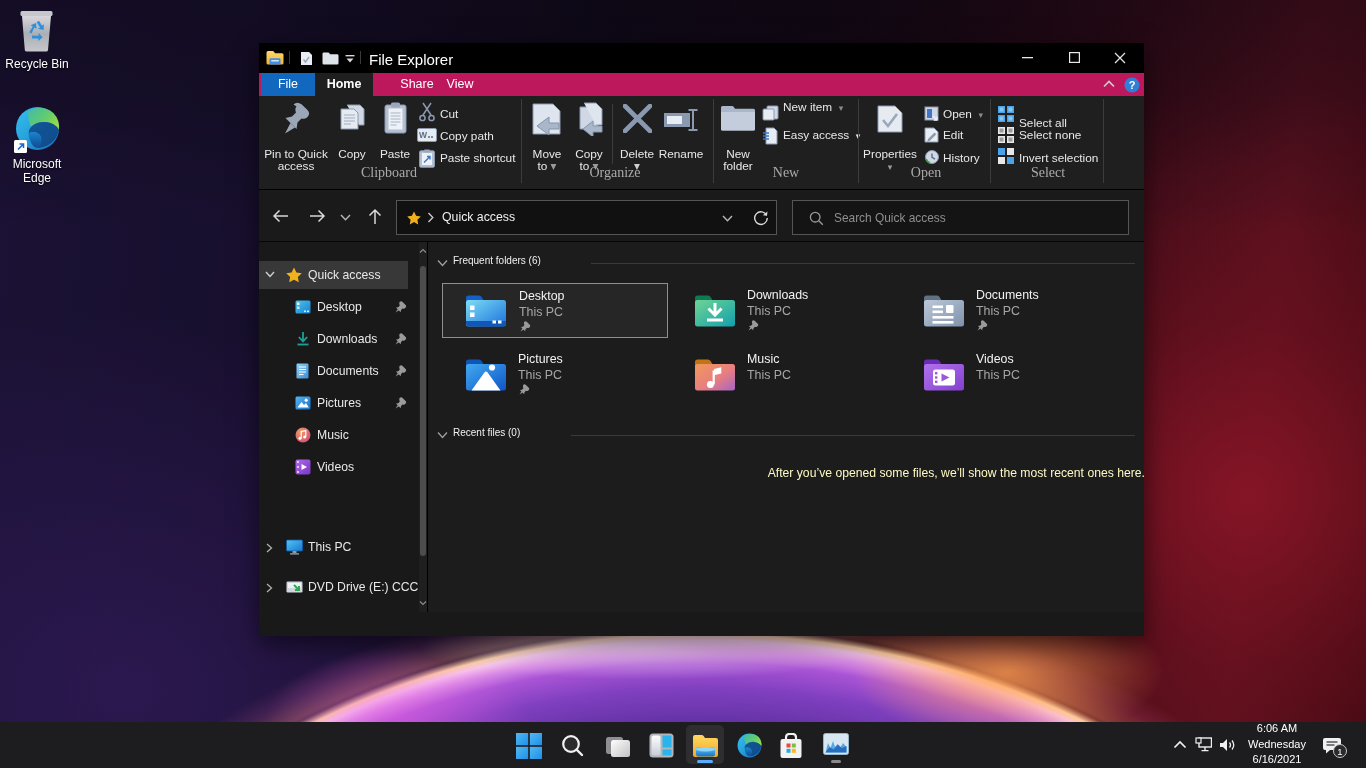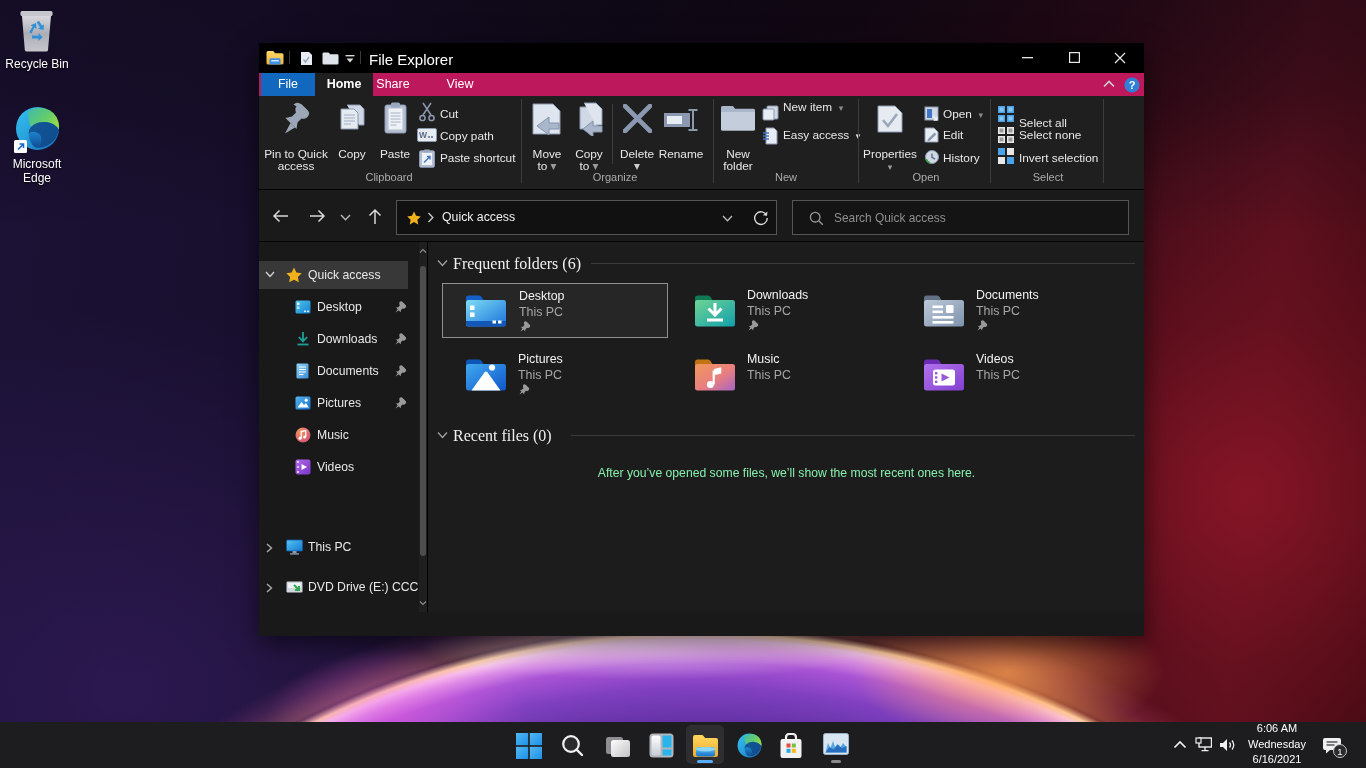--- a/index.html
+++ b/index.html
@@ -27,33 +27,33 @@
   .lbl { color:#fff; font-size:12px; text-align:center; text-shadow:0 1px 2px rgba(0,0,0,.9); }
   #win {
     position:absolute; left:259px; top:43px; width:885px; height:593px;
     background:#191919; box-shadow:0 8px 24px rgba(0,0,0,.55);
   }
   .tb-ico { position:absolute; top:7px; }
   #titlebar { position:absolute; left:0; top:0; width:100%; height:30px; background:#000; }
   #tabrow { position:absolute; left:0; top:30px; width:100%; height:23px; background:#be185d; }
   .tab { position:absolute; top:0; height:23px; line-height:23px; text-align:center; color:#fff; font-size:12.5px; }
   #ribbon { position:absolute; left:0; top:53px; width:100%; height:94px; background:#1f1f1f; border-bottom:1px solid #000;}
-  .glabel { position:absolute; top:75px; color:#ababab; font-size:11px; text-align:center; width:120px; }
+  .glabel { position:absolute; top:69px; color:#ababab; font-size:14px; text-align:center; width:120px;font-family:Liberation Serif, serif; }
   .gdiv { position:absolute; top:3px; height:84px; width:1px; background:#3c3c3c; }
   .bigtxt { position:absolute; width:90px; color:#e8e8e8; font-size:11.8px; text-align:center; line-height:12.2px; }
   .srow { position:absolute; color:#e8e8e8; font-size:11.8px; }
   #addrrow { position:absolute; left:0; top:147px; width:100%; height:52px; background:#1a1a1a; border-bottom:1px solid #060606; }
   #addrbox { position:absolute; left:137px; top:10px; width:381px; height:35px; background:#111; border:1px solid #555; }
   #searchbox { position:absolute; left:533px; top:10px; width:337px; height:35px; background:#141414; border:1px solid #555; }
   #main { position:absolute; left:0; top:199px; width:100%; height:370px; background:#191919; }
   #nav { position:absolute; left:0; top:0; width:160px; height:370px; }
   .nitem { position:absolute; left:0; width:160px; height:28px; color:#e8e8e8; font-size:12.2px; }
   #scroll { position:absolute; left:160px; top:0; width:8px; height:370px; background:#1f1f1f; }
   #content { position:absolute; left:168px; top:0; width:717px; height:370px; background:#1c1c1c; border-left:1px solid #000; }
-  .shead { position:absolute; color:#f0f0f0; font-size:16px;font-family:Liberation Serif, serif; }
+  .shead { position:absolute; color:#f0f0f0; font-size:10px; }
   .sline { position:absolute; height:1px; background:#3a3a3a; }
   .tile { position:absolute; width:226px; height:55px; }
   .tname { position:absolute; left:76px; top:5px; font-size:12.4px; color:#f2f2f2; }
   .tsub  { position:absolute; left:76px; top:21px; font-size:12.4px; color:#a6a6a6; }
   #statusbar { position:absolute; left:0; top:569px; width:100%; height:24px; background:#2b2b2b; border-top:1px solid #101010; color:#e0e0e0; font-size:11.8px; }
   #taskbar { position:absolute; left:0; top:722px; width:1366px; height:46px; background:#1d1d20; }
   .tkico { position:absolute; top:11px; width:24px; height:24px; }
   .traytxt { color:#fff; font-size:11px; line-height:15.5px; text-align:center; }
 </style>
 </head>
@@ -141,21 +141,21 @@
     <svg class="abs" style="left:810px;top:9px" width="11" height="11" viewBox="0 0 11 11">
         <rect x="0.6" y="0.6" width="9.8" height="9.8" fill="none" stroke="#e8e8e8" stroke-width="1.2"></rect>
       </svg>
     <svg class="abs" style="left:855px;top:9px" width="12" height="12" viewBox="0 0 12 12">
         <path d="M1 1 L11 11 M11 1 L1 11" stroke="#e8e8e8" stroke-width="1.2"></path>
       </svg>
   </div>
   <div id="tabrow">
     <div class="tab" style="left:2px;width:54px;background:#1168be;">File</div>
     <div class="tab" style="left:56px;width:58px;background:#1f1f1f;font-weight:bold;">Home</div>
-    <div class="tab" style="left:100px;width:60px;padding-left:8px;">Share</div>
+    <div class="tab" style="left:124px;width:60px;padding-left:8px;">Share</div>
     <div class="tab" style="left:174px;width:54px;">View</div>
     <svg class="abs" style="left:844px;top:7px" width="12" height="8" viewBox="0 0 12 8">
         <path d="M1 6.5 L6 1.5 L11 6.5" stroke="#cfcfcf" stroke-width="1.6" fill="none"></path>
       </svg>
     <svg class="abs" style="left:865px;top:3.5px" width="16" height="16" viewBox="0 0 16 16">
       <circle cx="8" cy="8" r="7.6" fill="#2f7fd6"></circle>
       <text x="8" y="11.6" font-size="11" font-weight="bold" fill="#fff" text-anchor="middle" font-family="Liberation Sans">?</text>
     </svg>
   </div>
   <div id="ribbon">
@@ -658,21 +658,21 @@
         </svg>
         <div class="tname">Videos</div>
           <div class="tsub">This PC</div>
       </div>
 
       <svg class="abs" style="left:9px;top:189px" width="11" height="8" viewBox="0 0 11 8">
           <path d="M1 1.5 L5.5 6.5 L10 1.5" stroke="#a0a0a0" stroke-width="1.3" fill="none"></path>
         </svg>
       <div class="shead" style="left:25px;top:185px">Recent files (0)</div>
       <div class="sline" style="left:143px;top:193px;width:564px"></div>
-      <div class="abs" style="left:0;top:224px;width:717px;text-align:center;color:#86efac;font-size:12.2px">After you’ve opened some files, we’ll show the most recent ones here.</div>
+      <div class="abs" style="left:0;top:224px;width:717px;text-align:right;color:#fef9c3;font-size:12.2px">After you’ve opened some files, we’ll show the most recent ones here.</div>
     </div>
   </div>
 </div>
 
 <div id="taskbar">
   <svg class="tkico" style="left:516px;width:26px;height:26px" viewBox="0 0 26 26">
     <defs>
         <linearGradient id="twg" x1="0" y1="0" x2="1" y2="1">
           <stop offset="0" stop-color="#52b8f2"></stop>
           <stop offset="1" stop-color="#1e90e8"></stop>

